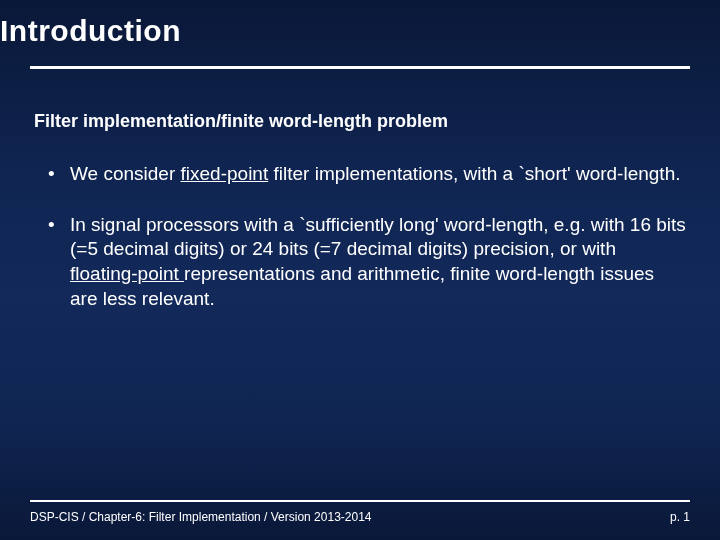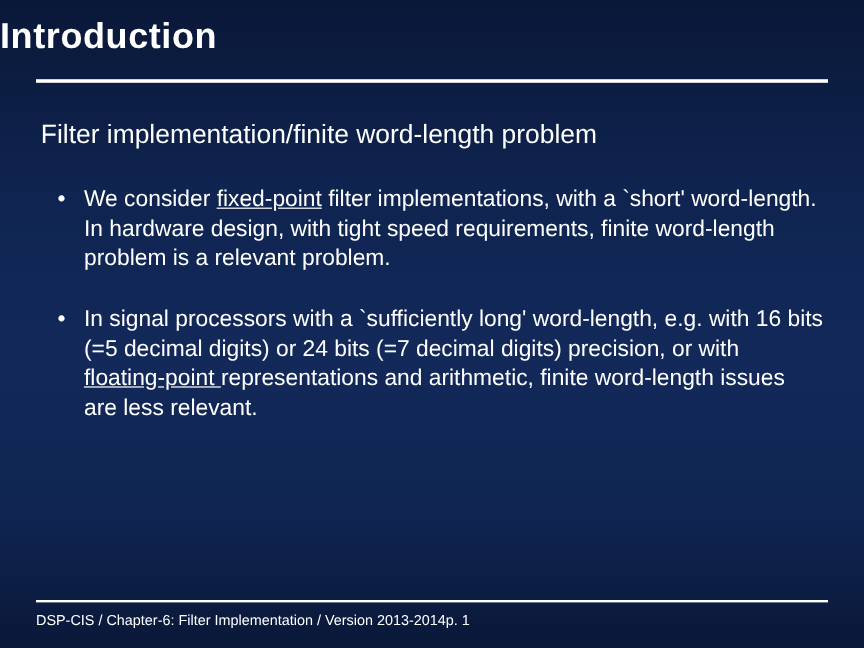--- a/index.html
+++ b/index.html
@@ -16,23 +16,24 @@
     text-align: left;
     padding-top: 14px;
     letter-spacing: 0.5px;
   }
   .rule-top {
     height: 3px;
     background: #ffffff;
     margin: 18px 30px 0 30px;
   }
   .subtitle {
-    font-size: 22px;
-    font-weight: 400;
+    font-size: 18px;
+    font-weight: 700;
     padding: 30px 34px 8px 34px;
+    margin-top: 12px;
   }
   .bullets {
     list-style: none;
     padding: 22px 34px 0 46px;
   }
   .bullets li {
     position: relative;
     padding-left: 24px;
     margin-bottom: 26px;
     font-size: 19px;
@@ -52,36 +53,36 @@
     right: 30px;
     bottom: 16px;
   }
   .rule-bot {
     height: 2px;
     background: #ffffff;
     margin-bottom: 8px;
   }
   .footer-row {
     display: flex;
+    justify-content: space-between;
     align-items: baseline;
     font-size: 12px;
   }
 </style>
 </head>
 <body>
 
 <div class="title">Introduction</div>
 <div class="rule-top"></div>
 
 <div class="subtitle">Filter implementation/finite word-length problem</div>
 
 <ul class="bullets">
   <li>
     <span>We consider </span><span class="u">fixed-point</span><span> filter implementations, with a `short' word-length.</span><br>
-    <span>In hardware design, with tight speed requirements, finite word-length problem is a relevant problem.</span>
   </li>
   <li>
     <span>In signal processors with a `sufficiently long' word-length, e.g. with 16 bits (=5 decimal digits) or 24 bits (=7 decimal digits) precision, or with </span><span class="u">floating-point </span><span>representations and arithmetic, finite word-length issues are less relevant.</span>
   </li>
 </ul>
 
 <div class="footer">
   <div class="rule-bot"></div>
   <div class="footer-row">
     <span>DSP-CIS / Chapter-6: Filter Implementation / Version 2013-2014</span>

